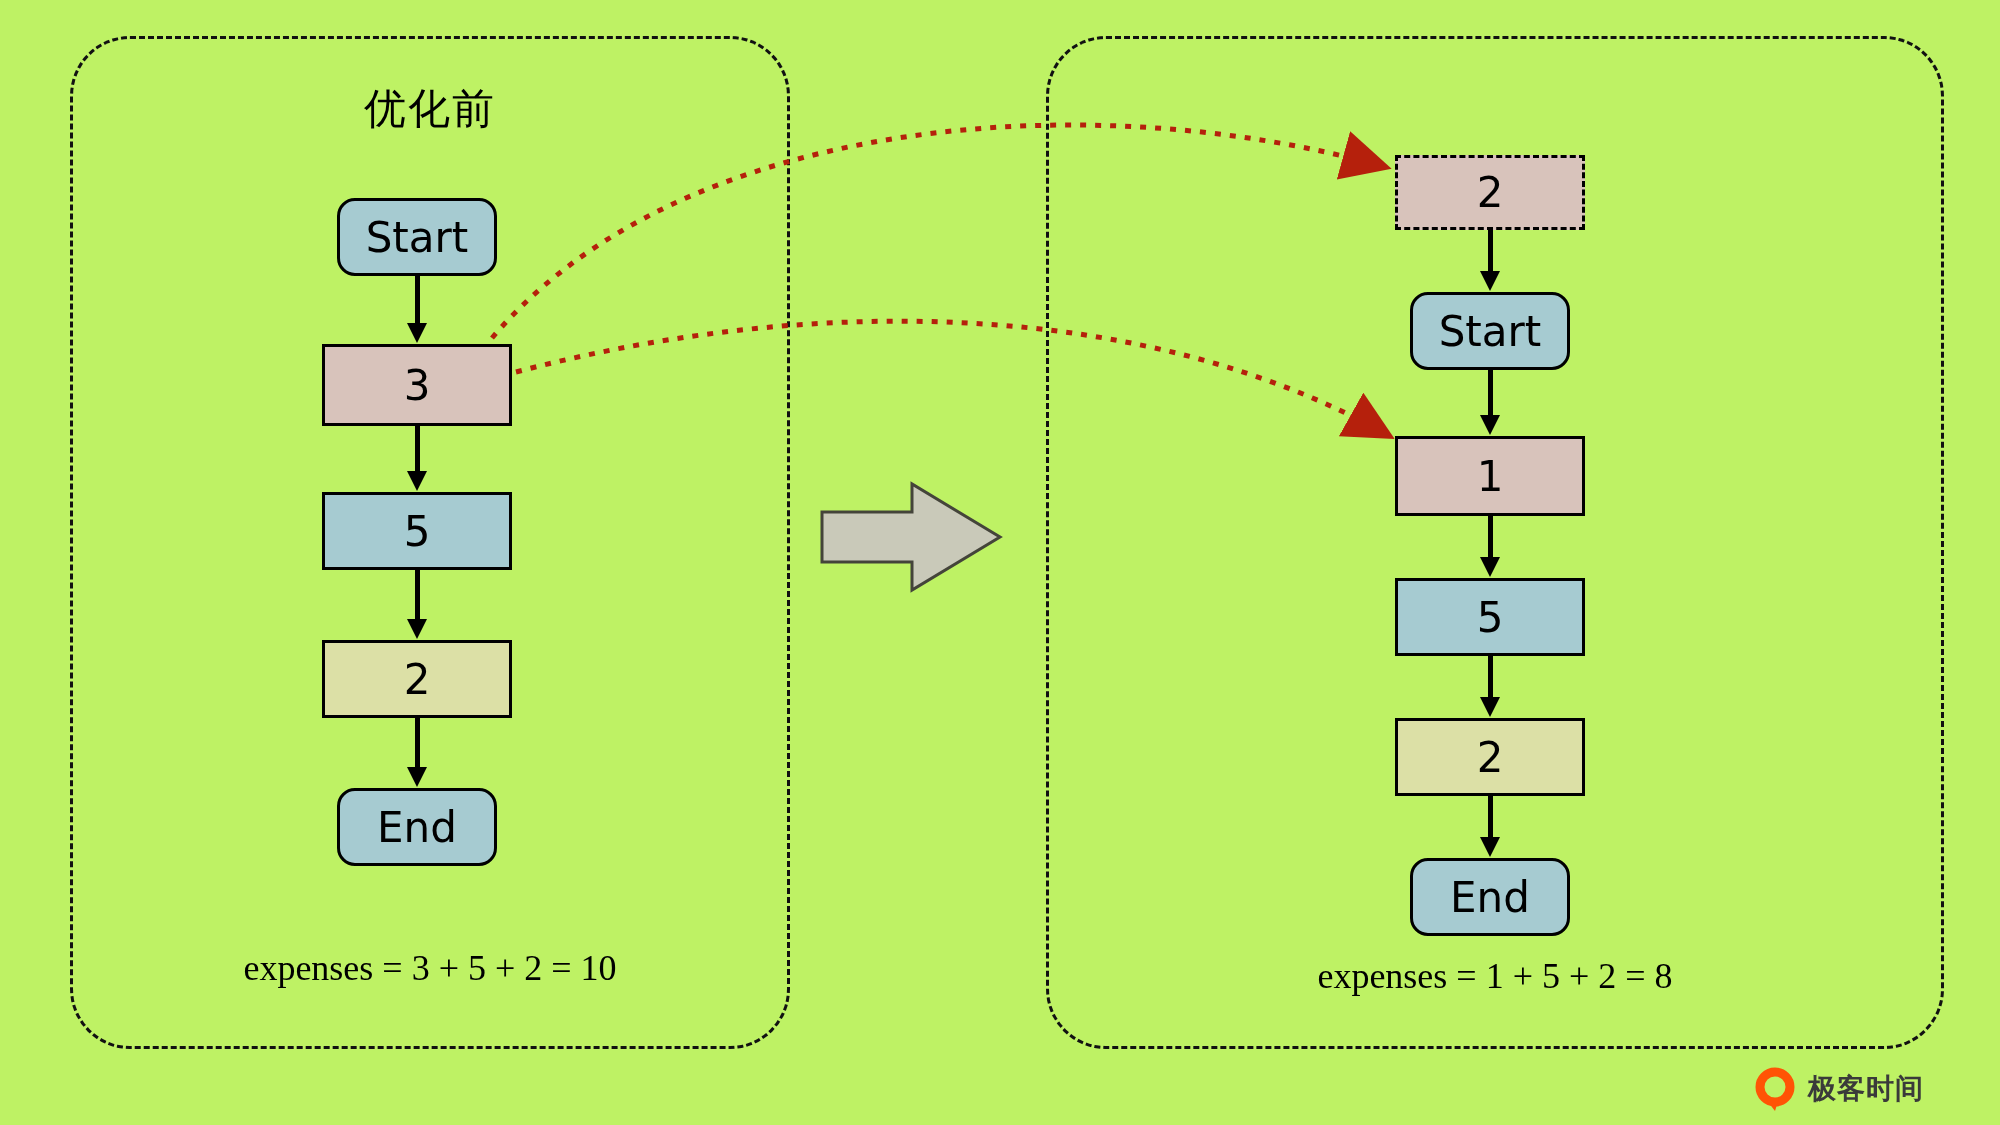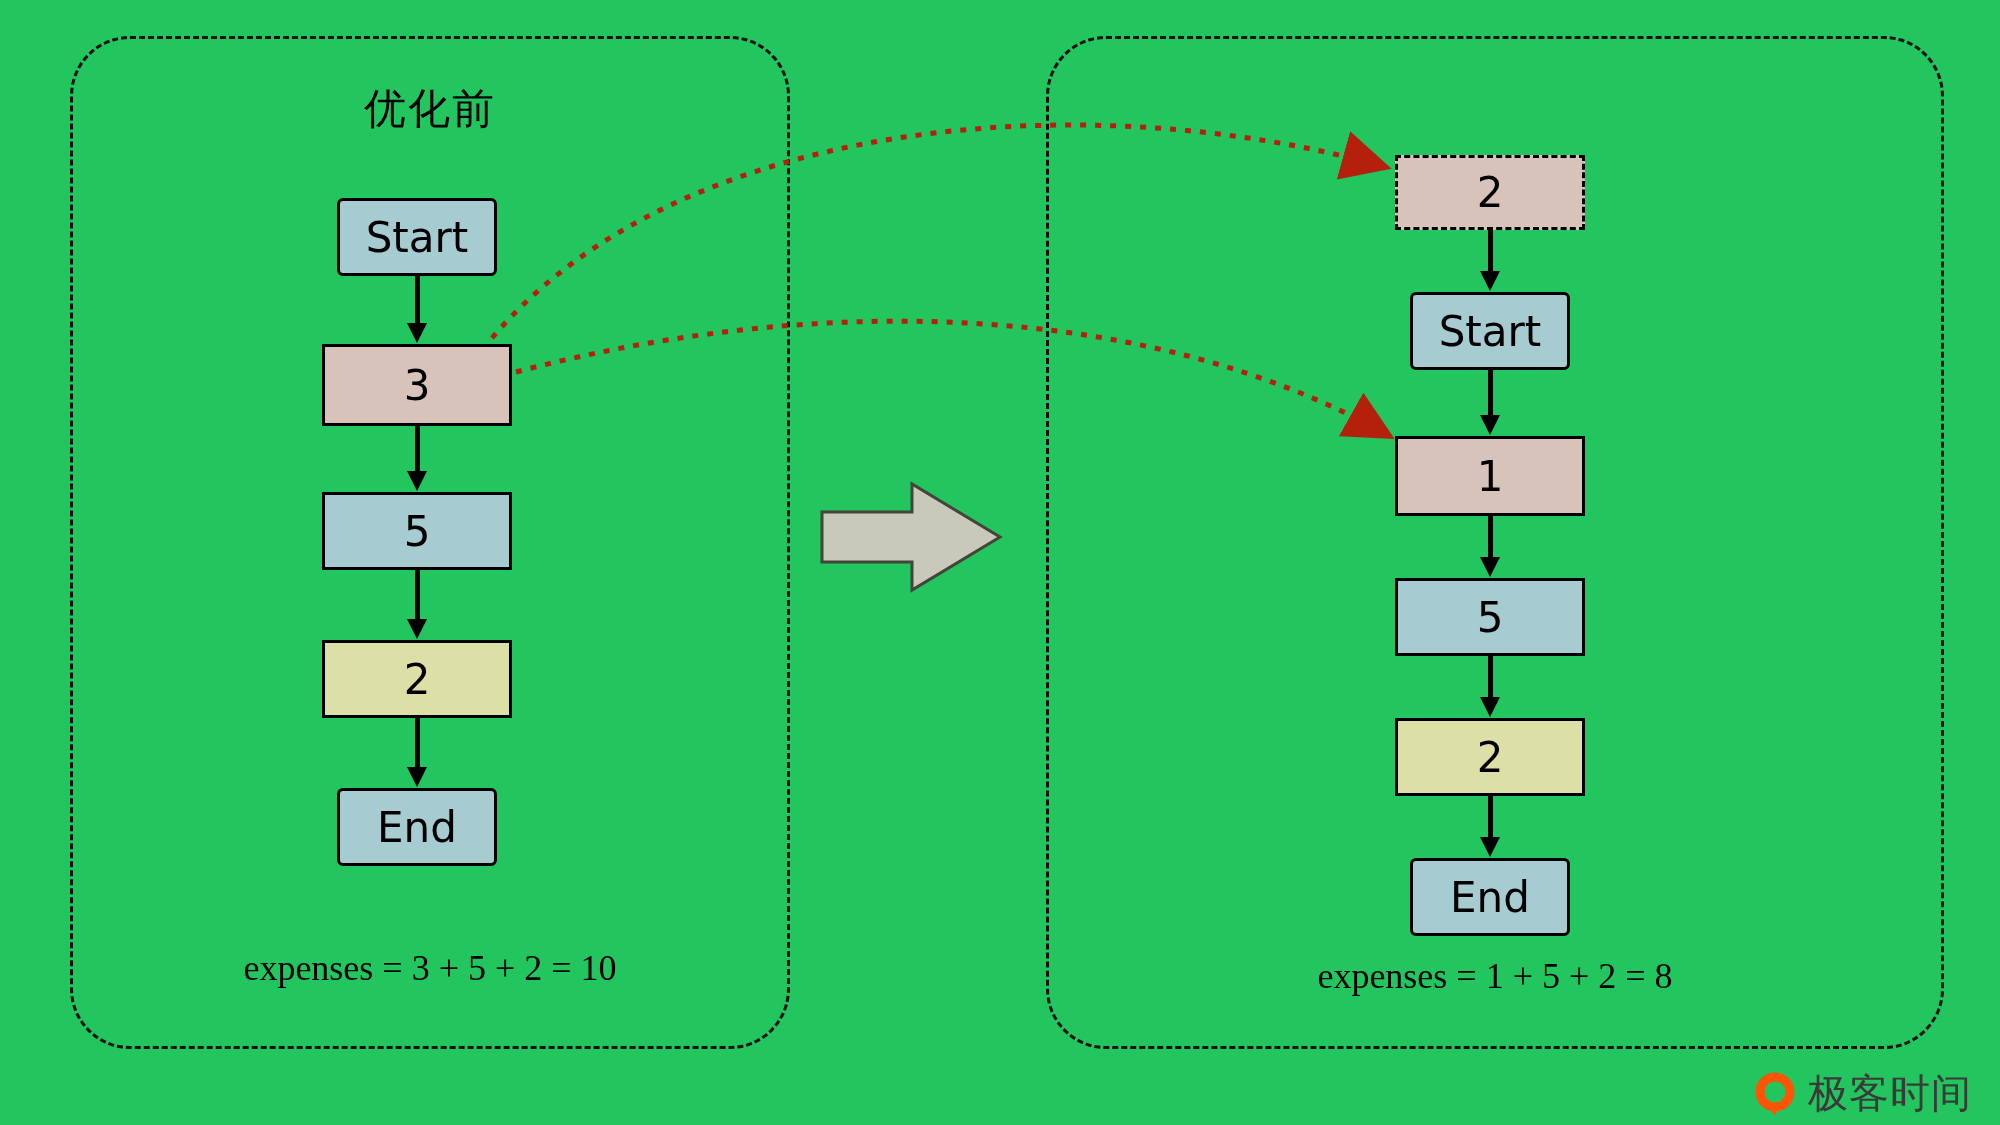--- a/index.html
+++ b/index.html
@@ -1,51 +1,51 @@
 <!DOCTYPE html>
 <html><head>
 <meta charset="utf-8">
 <style>
   html,body{margin:0;padding:0;background:#f4f3ef;}
   .stage{
     position:relative;width:2000px;height:1125px;overflow:hidden;
-    background:#22c55e;font-family:"DejaVu Sans",sans-serif;color:#000;
+    background:#bef264;font-family:"DejaVu Sans",sans-serif;color:#000;
   }
   .panel{
     position:absolute;border:3px dashed #111;border-radius:60px;background:transparent;
   }
   .panel-title{
     position:absolute;top:42px;left:0;width:100%;text-align:center;
     font-size:42px;font-weight:500;letter-spacing:2px;
   }
   .expenses{
     position:absolute;left:0;width:100%;text-align:center;
     font-family:"Liberation Serif",serif;font-size:36px;
   }
   .node{
     position:absolute;display:flex;align-items:center;justify-content:center;
     border:3px solid #000;font-size:42px;box-sizing:border-box;background:#ccc;
   }
-  .node.terminal{border-radius:6px;text-align:center;}
+  .node.terminal{border-radius:18px;text-align:center;}
   .node.dashed{border:3px dashed #000;}
   .varrow{
     position:absolute;width:5px;background:#000;
   }
   .varrow::after{
     content:"";position:absolute;bottom:-19px;left:-8px;
     border:10px solid transparent;border-bottom:none;border-top:20px solid #000;
   }
   .overlay{
     position:absolute;left:0;top:0;width:2000px;height:1125px;pointer-events:none;
   }
   .logo{
     position:absolute;left:1752px;top:1066px;display:flex;align-items:center;gap:10px;
   }
   .logo-text{
-    font-size:40px;font-weight:400;color:#3a3a3a;letter-spacing:1px;
+    font-size:28px;font-weight:700;color:#3a3a3a;letter-spacing:1px;
   }
 </style>
 </head>
 <body>
 
 <div class="stage">
 
   <section class="panel" style="left:70px;top:36px;width:714px;height:1007px;">
     <div class="panel-title">优化前</div>
     <div class="expenses" style="top:908px;">expenses = 3 + 5 + 2 = 10</div>

